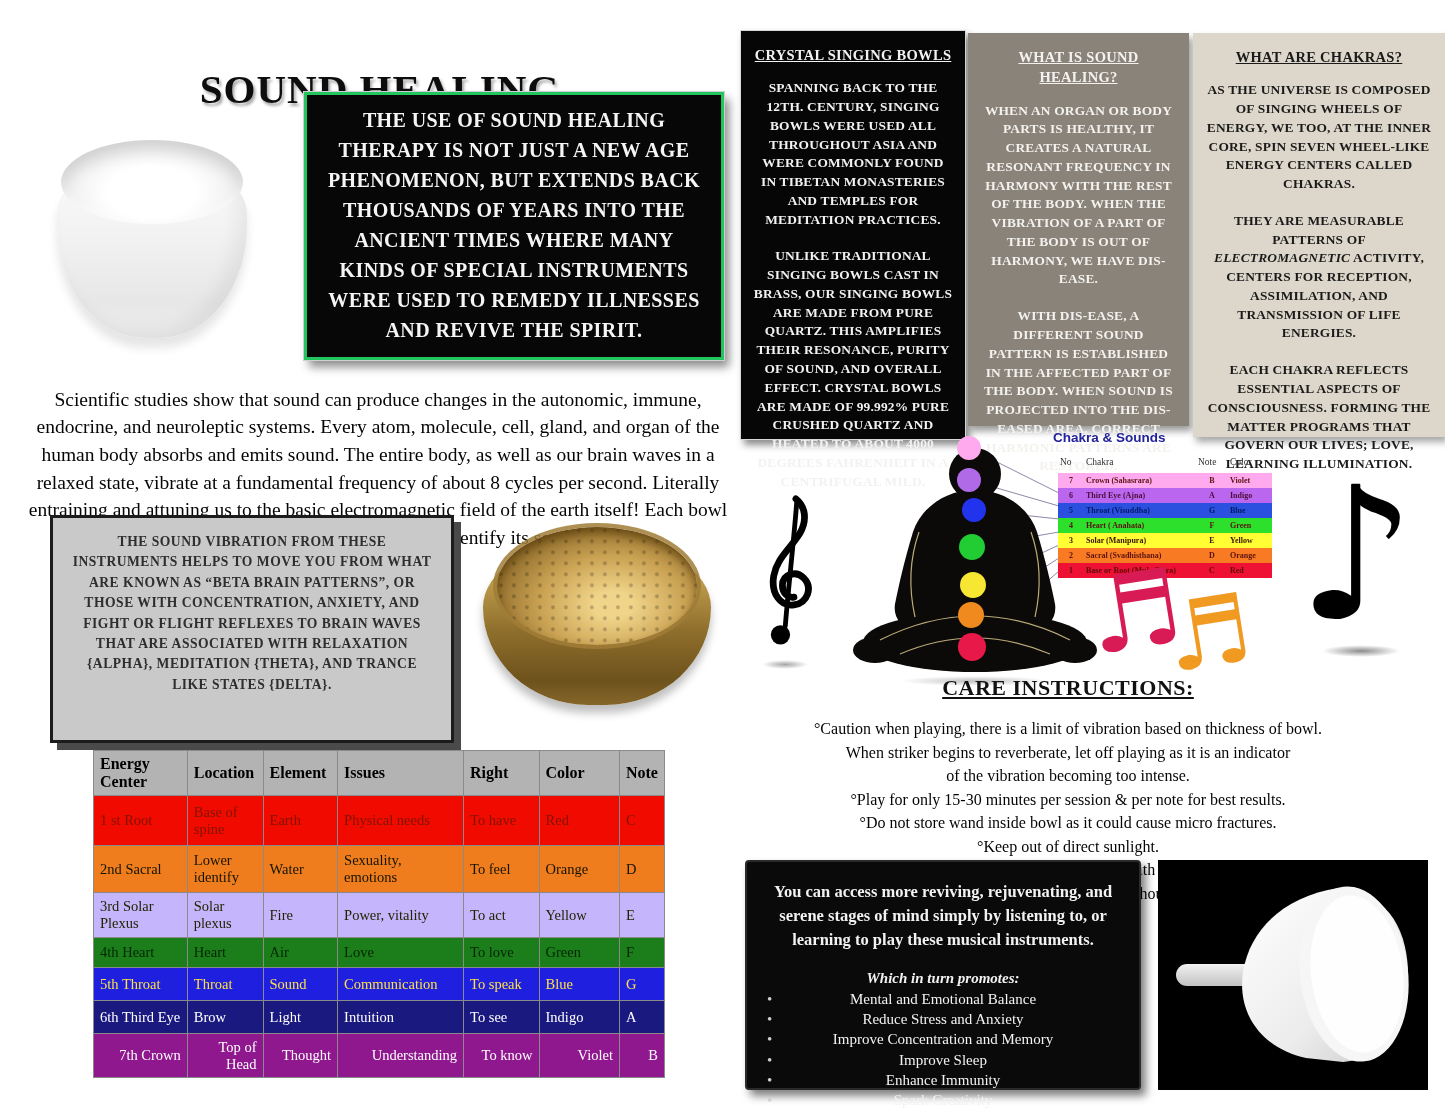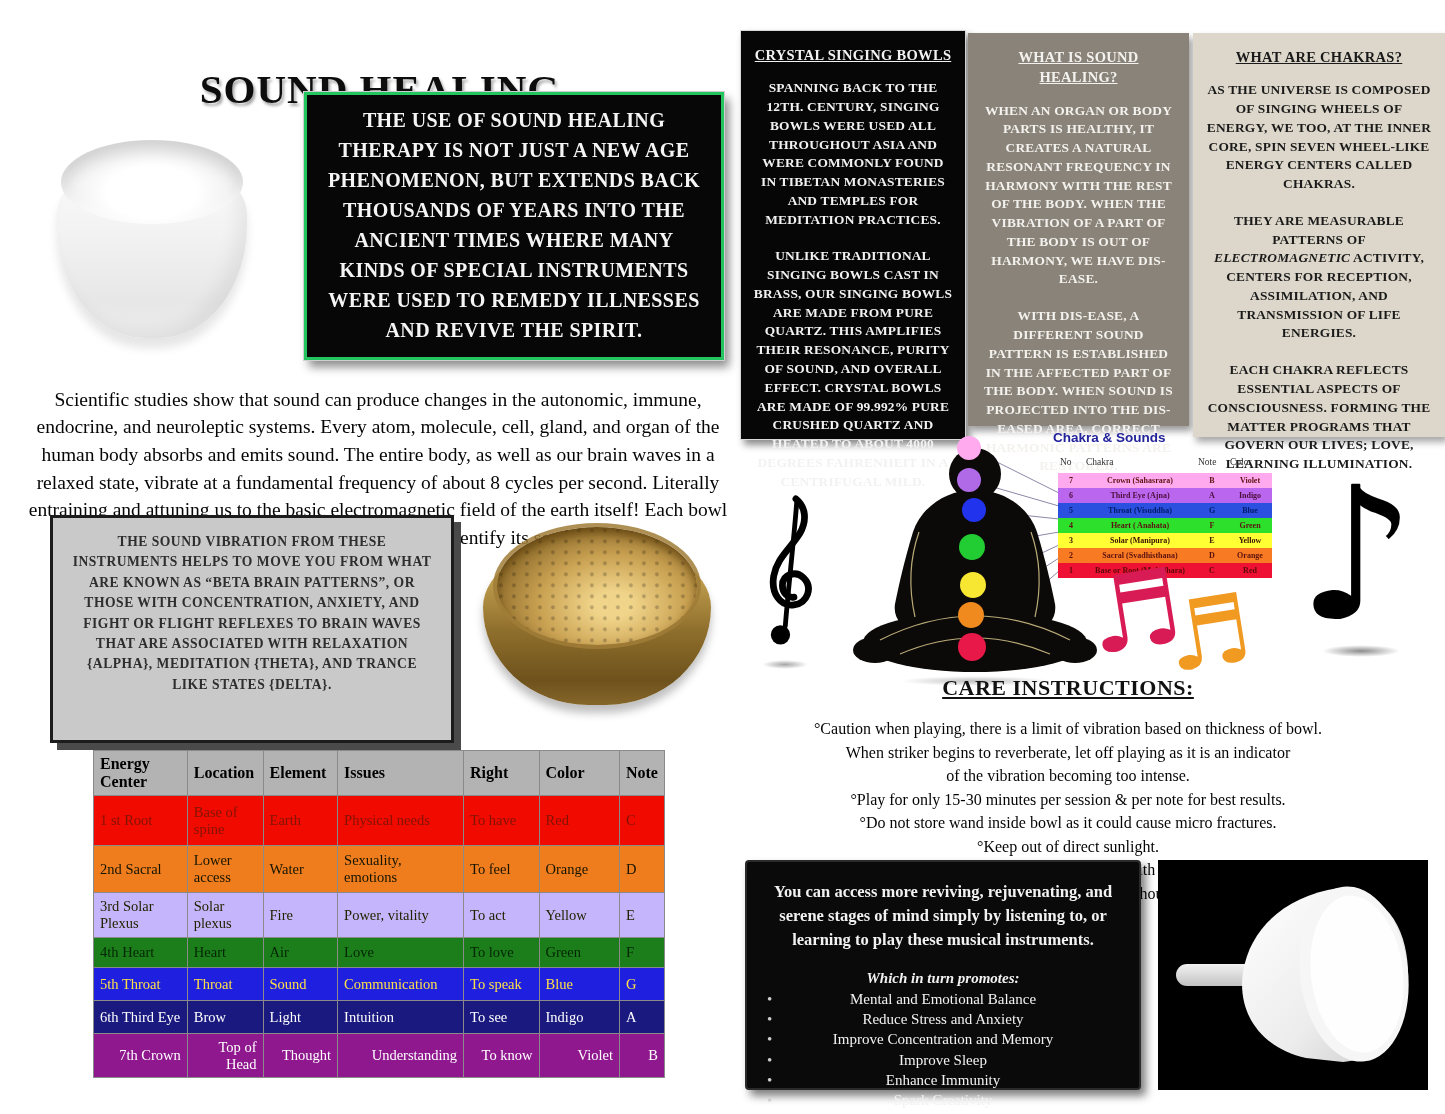--- a/index.html
+++ b/index.html
@@ -66,21 +66,21 @@
     box-shadow:3px 5px 7px rgba(0,0,0,0.4);}
   .col-chakras{left:1193px;top:33px;width:252px;height:404px;background:#dcd7ca;color:#1a1a1a;
     box-shadow:3px 5px 7px rgba(0,0,0,0.35);}
 
   
   .chakra-label{position:absolute;left:1053px;top:430px;font-family:"Liberation Sans",sans-serif;
     font-weight:bold;font-size:13.5px;color:#22229a;}
   .chakra-table{position:absolute;left:1058px;top:455px;width:214px;border-collapse:collapse;
     font-size:8px;}
   .chakra-table th{font-weight:normal;font-size:9.5px;color:#333;text-align:left;padding:2px 2px 6px 2px;margin-top:46px;}
-  .chakra-table td{padding:1px 2px;font-weight:bold;height:13px;text-align:center;}
+  .chakra-table td{padding:1px 2px;font-weight:bold;height:13px;}
   .chakra-table .c-no{text-align:center;}
   .chakra-table .c-note{text-align:center;}
   .figure-svg{position:absolute;left:845px;top:432px;width:445px;height:250px;}
   .fig-shadow{position:absolute;left:900px;top:676px;width:150px;height:10px;border-radius:50%;
     background:radial-gradient(ellipse,rgba(0,0,0,0.25),transparent 70%);}
 
   
   .clef-svg{position:absolute;left:750px;top:493px;width:86px;height:164px;}
   .clef-shadow{position:absolute;left:762px;top:660px;width:46px;height:9px;border-radius:50%;
     background:radial-gradient(ellipse,rgba(0,0,0,0.35),transparent 70%);}
@@ -312,21 +312,21 @@
           <td>1 st Root</td>
           <td>Base of spine</td>
           <td>Earth</td>
           <td>Physical needs</td>
           <td>To have</td>
           <td>Red</td>
           <td>C</td>
         </tr>
         <tr style="background: rgb(239, 125, 30); color: rgb(20, 20, 0); height: 47px;">
           <td>2nd Sacral</td>
-          <td>Lower access</td>
+          <td>Lower identify</td>
           <td>Water</td>
           <td>Sexuality, emotions</td>
           <td>To feel</td>
           <td>Orange</td>
           <td>D</td>
         </tr>
         <tr style="background: #c4b5fd; color: rgb(35, 35, 0); height: 45px;">
           <td>3rd Solar Plexus</td>
           <td>Solar plexus</td>
           <td>Fire</td>

